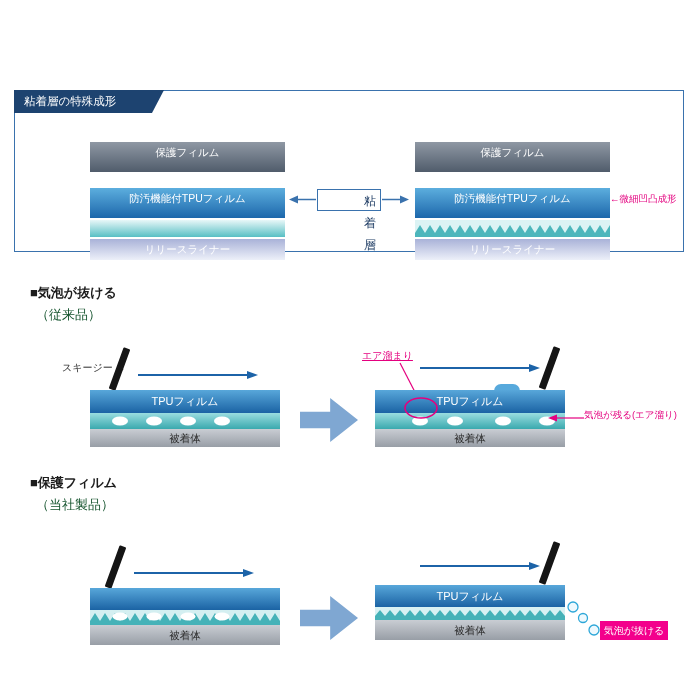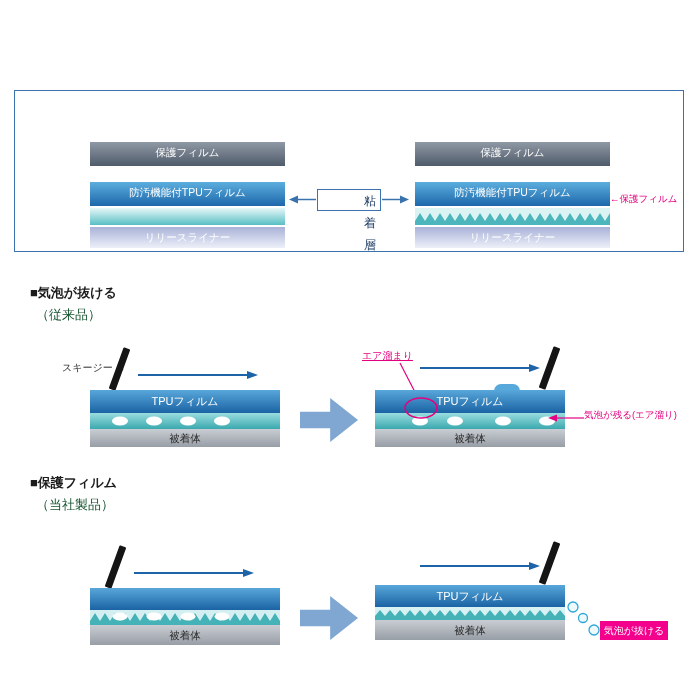--- a/index.html
+++ b/index.html
@@ -14,21 +14,21 @@
     font-family:"Liberation Serif","DejaVu Serif",serif;font-size:17px;letter-spacing:3px;}
 
   
   .panel{position:absolute;left:14px;top:90px;width:670px;height:162px;
     border:1px solid #3a72ad;box-sizing:border-box;background:#fff;}
   .panel-tag{position:absolute;left:14px;top:90px;width:150px;height:23px;background:#1d4370;
     clip-path:polygon(0 0,100% 0,92% 100%,0 100%);z-index:2;}
   .panel-tag span{display:block;line-height:23px;padding-left:10px;color:#fff;font-size:11.5px;}
 
   .stack{position:absolute;width:195px;}
-  .layer{height:24px;line-height:20px;margin-bottom:2px;text-align:center;
+  .layer{height:30px;line-height:20px;margin-bottom:2px;text-align:center;
     color:#fff;font-size:10.5px;}
   .l-protect{background:linear-gradient(#8f98a4,#505c6b);}
   .l-tpu{background:linear-gradient(#5caede,#1d67ab);margin-top:16px;}
   .l-adh-flat{height:17px;background:linear-gradient(#e8f7f8,#57bfc4);}
   .l-release{height:21px;line-height:21px;background:linear-gradient(#a9b2d8,#edf0f9);}
   .zigsvg{display:block;margin-bottom:2px;}
 
   .center-label{position:absolute;left:317px;top:189px;width:64px;height:22px;
     border:1px solid #3a72ad;background:#fff;color:#16355e;font-size:12px;
     line-height:22px;text-align:center;box-sizing:border-box;padding-left:42px;}
@@ -58,20 +58,23 @@
     color:#fff;font-size:10px;line-height:19px;text-align:center;}
   .magenta-sm{position:absolute;color:#e4007f;font-size:10px;white-space:nowrap;}
 </style>
 </head>
 <body>
 
 <div class="canvas">
 
 
   <div class="panel"></div>
+  <div class="panel-tag">
+    <span>粘着層の特殊成形</span>
+  </div>
 
   <div class="stack" style="left:90px;top:142px;">
     <div class="layer l-protect">保護フィルム</div>
     <div class="layer l-tpu">防汚機能付TPUフィルム</div>
     <div class="layer l-adh-flat"></div>
     <div class="layer l-release">リリースライナー</div>
   </div>
 
   <svg class="abs" style="left:289px;top:194px;" width="27" height="11">
     <line x1="27" y1="5.5" x2="8" y2="5.5" stroke="#3a72ad" stroke-width="1.5"></line>
@@ -90,21 +93,21 @@
       <defs>
         <pattern id="za" width="10" height="17" patternUnits="userSpaceOnUse">
           <path d="M0,13 L5,5 L10,13 L10,17 L0,17 Z" fill="#4db6bc"></path>
         </pattern>
       </defs>
       <rect width="195" height="17" fill="#dcf3f4"></rect>
       <rect width="195" height="17" fill="url(#za)"></rect>
     </svg>
     <div class="layer l-release">リリースライナー</div>
   </div>
-  <div class="annot-magenta" style="left:610px;top:193px;">←保護フィルム</div>
+  <div class="annot-magenta" style="left:610px;top:193px;">←微細凹凸成形</div>
 
   <div class="h1" style="left:30px;top:284px;">■気泡が抜ける</div>
   <div class="h2" style="left:36px;top:306px;">（従来品）</div>
 
   <div class="sq-label" style="left:62px;top:361px;">スキージー →</div>
   <div class="squeegee" style="left:116px;top:347px;"></div>
   <svg class="abs" style="left:138px;top:369px;" width="120" height="12">
     <line x1="0" y1="6" x2="110" y2="6" stroke="#1c63a8" stroke-width="1.8"></line>
     <polygon points="120,6 109,2 109,10" fill="#1c63a8"></polygon>
   </svg>

